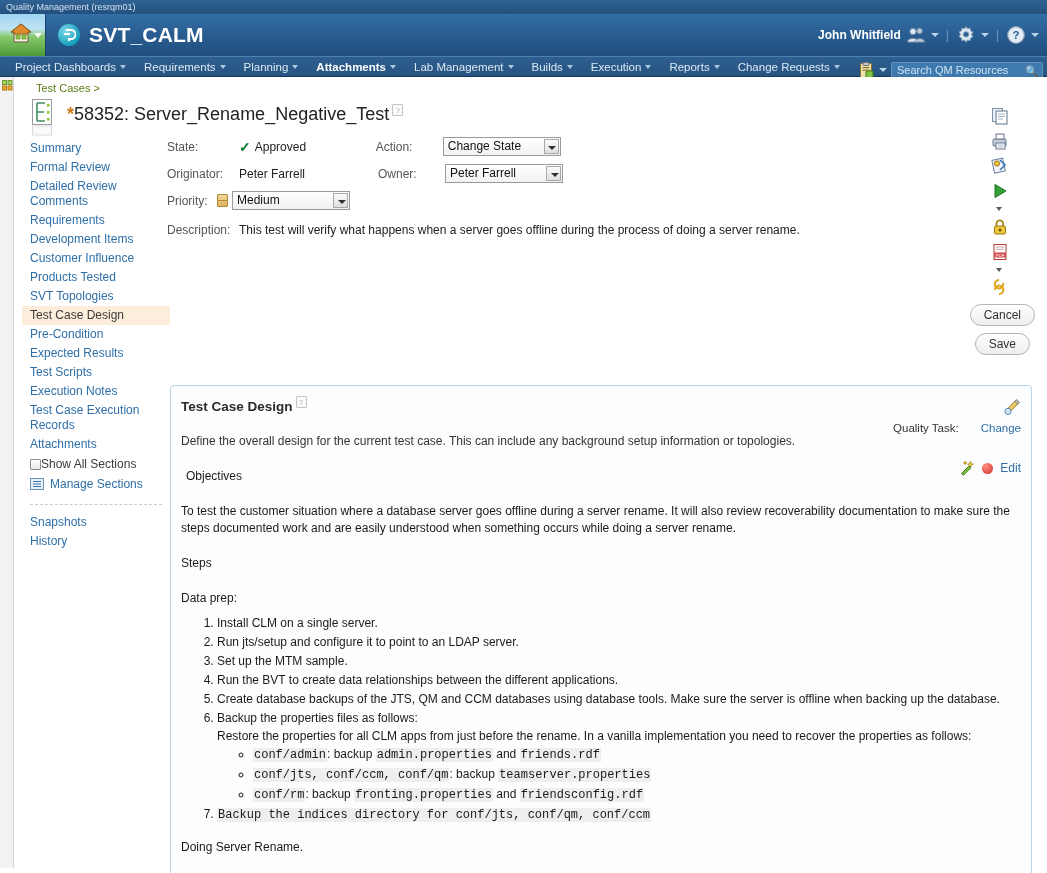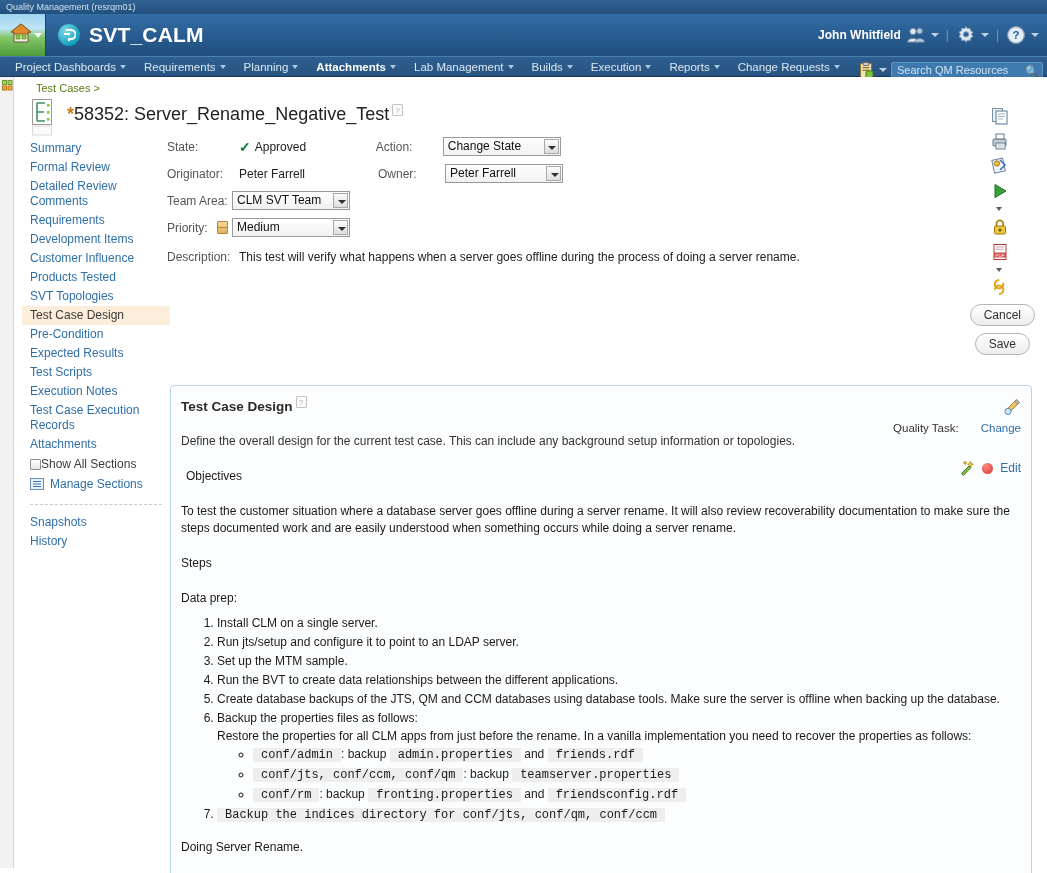--- a/index.html
+++ b/index.html
@@ -300,21 +300,21 @@
     padding-left: 36px;
     font-size: 12px; color: #1a1a1a;
   }
   ol.steps > li { margin-bottom: 3px; line-height: 16px; }
   ul.sub { list-style-type: circle; padding-left: 36px; margin-top: 2px; }
   ul.sub > li { margin-bottom: 3px; line-height: 16px; }
   code, .mono {
     font-family: "Liberation Mono", monospace;
     background: #eeeeee;
     font-size: 12px;
-    padding: 0 8px;
+    padding: 0 1px;
   }
   .restore-line { margin-top: 2px; }
 </style>
 </head>
 <body>
 
 <div class="titlestrip">
   <span>Quality Management (resrqm01)</span>
 </div>
 
@@ -536,27 +536,20 @@
     <div class="frow">
       <span class="flabel" style="width:72px">Originator:</span>
       <span class="fval" style="width:139px">Peter Farrell</span>
       <span class="flabel" style="width:67px">Owner:</span>
       <span class="sel" style="width:118px">
         <span>Peter Farrell</span>
         <span class="arrow"></span>
       </span>
     </div>
 
-    <div class="frow">
-      <span class="flabel" style="width:65px">Team Area:</span>
-      <span class="sel" style="width:118px">
-        <span>CLM SVT Team</span>
-        <span class="arrow"></span>
-      </span>
-    </div>
 
     <div class="frow">
       <span class="flabel" style="width:50px">Priority:</span>
       <span class="pri-icon"></span>
       <span class="sel" style="width:118px;margin-left:4px">
         <span>Medium</span>
         <span class="arrow"></span>
       </span>
     </div>
 

